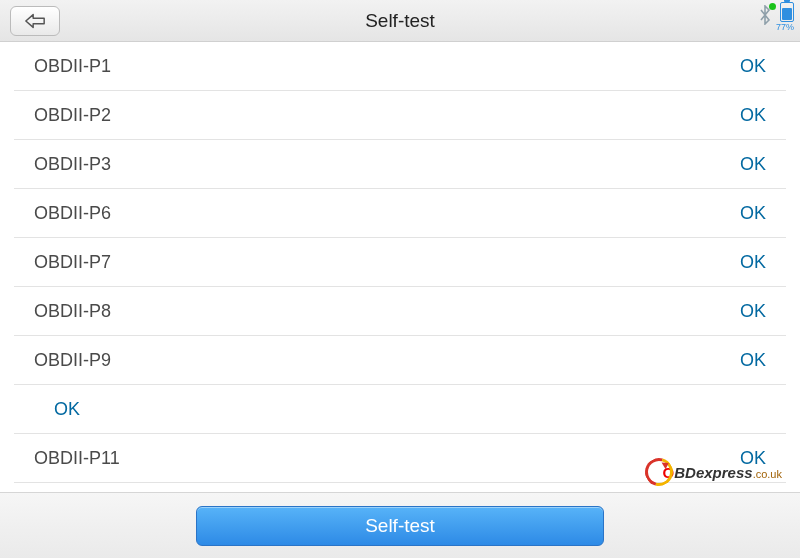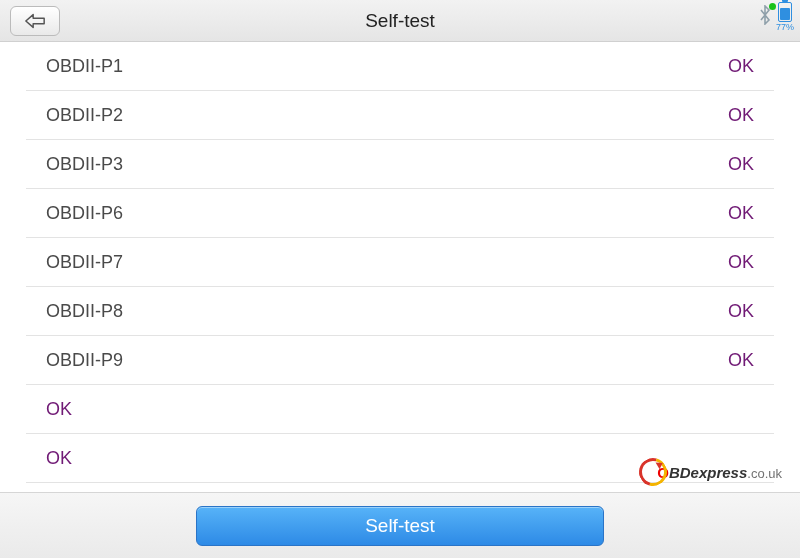--- a/index.html
+++ b/index.html
@@ -34,52 +34,52 @@
     position: absolute; right: 6px; top: 2px;
     display: flex; align-items: center; gap: 4px;
   }
   .bt-icon { color: #9aa; position: relative; }
   .bt-dot {
     position: absolute; top: -2px; right: -4px;
     width: 7px; height: 7px; border-radius: 50%;
     background: #19c219;
   }
   .battery {
-    display: flex; flex-direction: column; align-items: center;
+    display: flex; flex-direction: column; align-items: flex-end;
     font-size: 9px; color: #2f8fe0;
   }
   .batt-shell {
     width: 14px; height: 20px;
     border: 1.5px solid #2f8fe0;
     border-radius: 2px;
     position: relative;
     display: flex; align-items: flex-end;
     padding: 1px;
   }
   .batt-shell::before {
     content: "";
     position: absolute; top: -4px; left: 3px;
     width: 6px; height: 2.5px;
     background: #2f8fe0; border-radius: 1px;
   }
   .batt-fill { width: 100%; background: #2f8fe0; border-radius: 1px; }
 
   .list {
-    padding: 0 26px;
+    padding: 0 14px;
   }
   .row {
     display: flex; justify-content: space-between; align-items: center;
     height: 49px;
     border-bottom: 1px solid #e3e3e3;
     padding: 0 20px 0 20px;
     font-size: 18px;
     color: #555;
   }
   .row-label { color: #4a4a4a; }
-  .row-status { color: #701a75; }
+  .row-status { color: #0369a1; margin-left: 20px; }
 
   .footer {
     position: absolute; bottom: 0; left: 0; right: 0;
     height: 66px;
     background: linear-gradient(#f6f6f6, #eaeaea);
     border-top: 1px solid #d6d6d6;
     display: flex; align-items: center; justify-content: center;
   }
   .primary-btn {
     width: 408px; height: 40px;
@@ -95,21 +95,21 @@
 
   .watermark {
     position: absolute;
     right: 18px; bottom: 72px;
     font-size: 15px; font-weight: bold;
     display: flex; align-items: center; gap: 4px;
     pointer-events: none;
   }
   .watermark .o { color: #e00; }
   .watermark .rest { color: #333; font-style: italic; }
-  .watermark .tld { color: #737373; font-weight: normal; font-size: 13px; }
+  .watermark .tld { color: #a16207; font-weight: normal; font-size: 11px; }
   .wm-ring {
     width: 28px; height: 28px;
     border: 3px solid #f4b400;
     border-left-color: #d9332a;
     border-top-color: #d9332a;
     border-radius: 50%;
     transform: rotate(-30deg);
     margin-right: -14px;
     position: relative; z-index: 1;
   }
@@ -174,20 +174,21 @@
       <span class="row-status">OK</span>
     </div>
     <div class="row">
       <span class="row-label">OBDII-P9</span>
       <span class="row-status">OK</span>
     </div>
     <div class="row">
       <span class="row-status">OK</span>
     </div>
     <div class="row">
+      <span class="row-label">OBDII-P11</span>
       <span class="row-status">OK</span>
     </div>
   </div>
 
 <div class="watermark">
   <span class="wm-ring"></span>
   <span>
     <span class="o">O</span><span class="rest">BDexpress</span><span class="tld">.co.uk</span>
   </span>
 </div>

